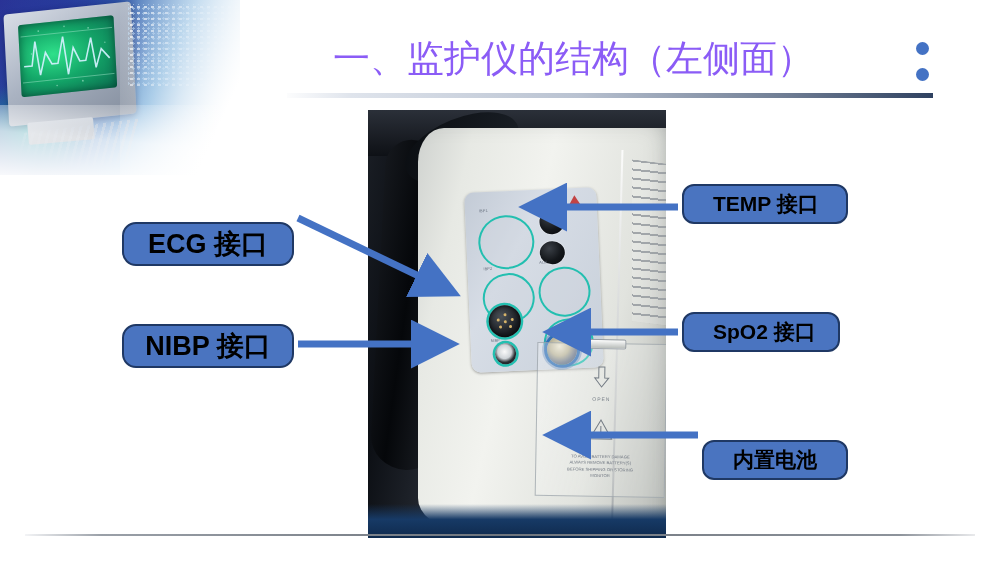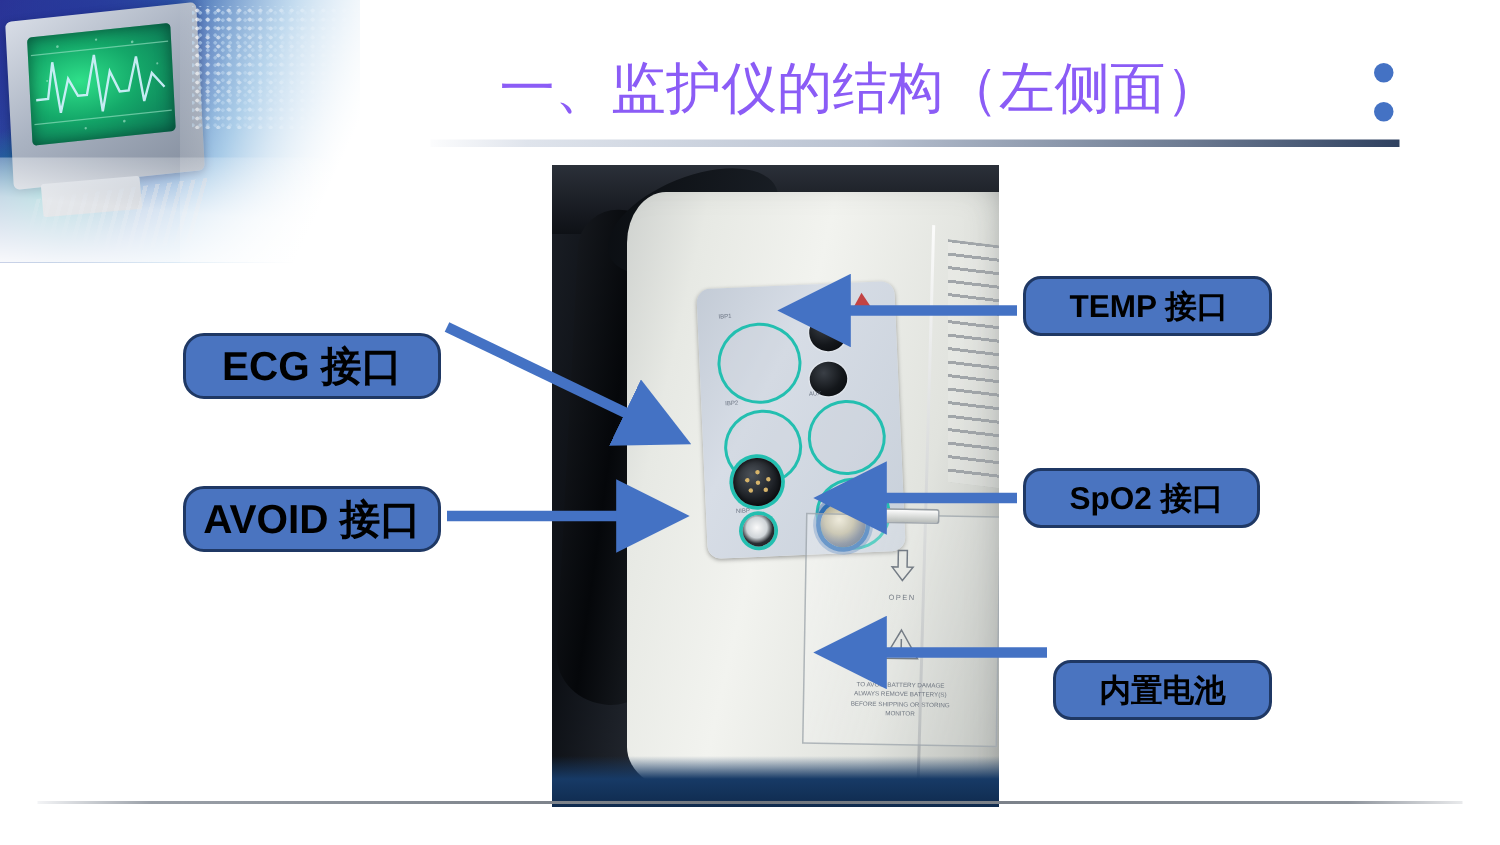--- a/index.html
+++ b/index.html
@@ -466,18 +466,18 @@
     </marker>
   </defs>
   <line x1="298" y1="218" x2="452" y2="292" stroke="#4472c4" stroke-width="7" marker-end="url(#ah)"></line>
   <line x1="298" y1="344" x2="450" y2="344" stroke="#4472c4" stroke-width="7" marker-end="url(#ah)"></line>
   <line x1="678" y1="207" x2="528" y2="207" stroke="#4472c4" stroke-width="7" marker-end="url(#ah)"></line>
   <line x1="678" y1="332" x2="552" y2="332" stroke="#4472c4" stroke-width="7" marker-end="url(#ah)"></line>
   <line x1="698" y1="435" x2="552" y2="435" stroke="#4472c4" stroke-width="7" marker-end="url(#ah)"></line>
 </svg>
 
 <div class="callout big" id="callout-ecg">ECG 接口</div>
-<div class="callout big" id="callout-nibp">AVOID 接口</div>
+<div class="callout big" id="callout-nibp">NIBP 接口</div>
 <div class="callout small" id="callout-temp">TEMP 接口</div>
 <div class="callout small" id="callout-spo2">SpO2 接口</div>
 <div class="callout small" id="callout-batt">内置电池</div>
 
 <div class="footer-rule"></div>
 
 </body></html>

